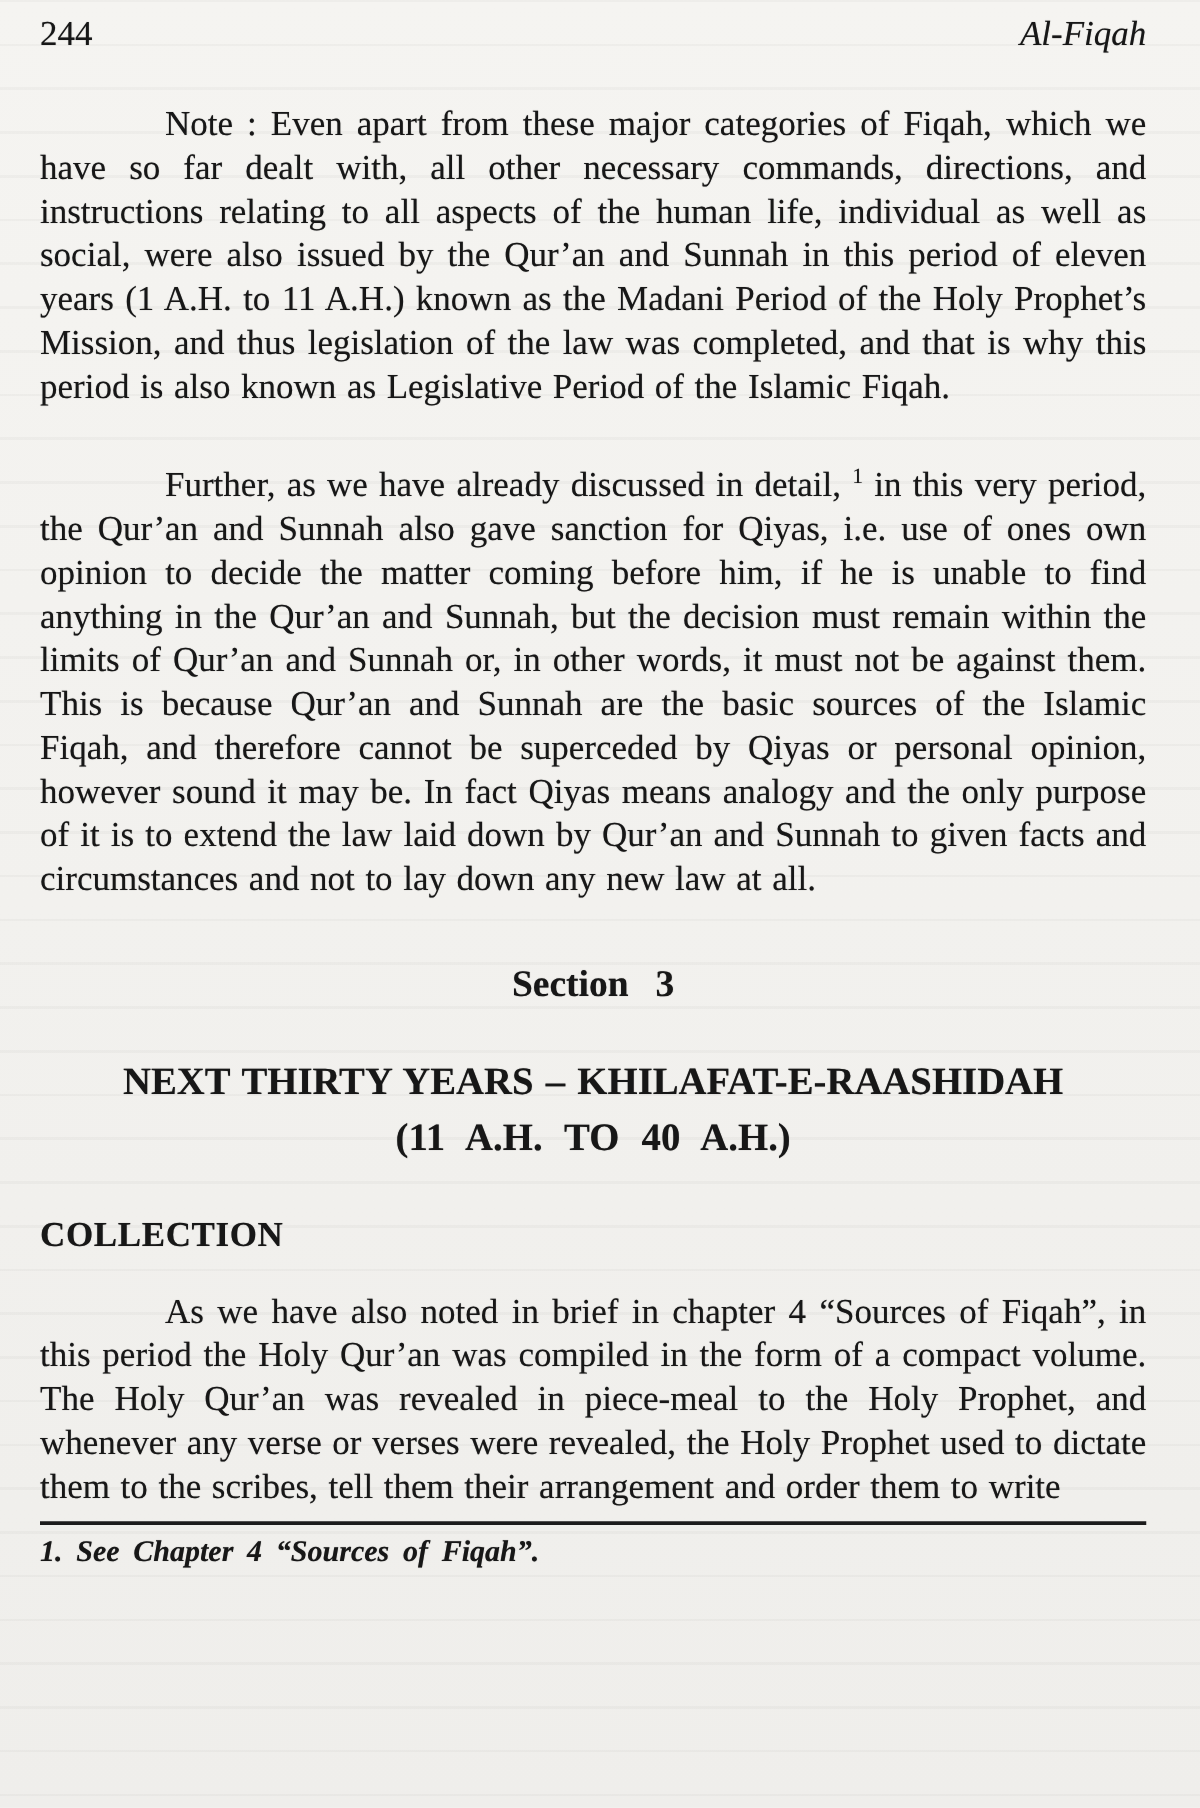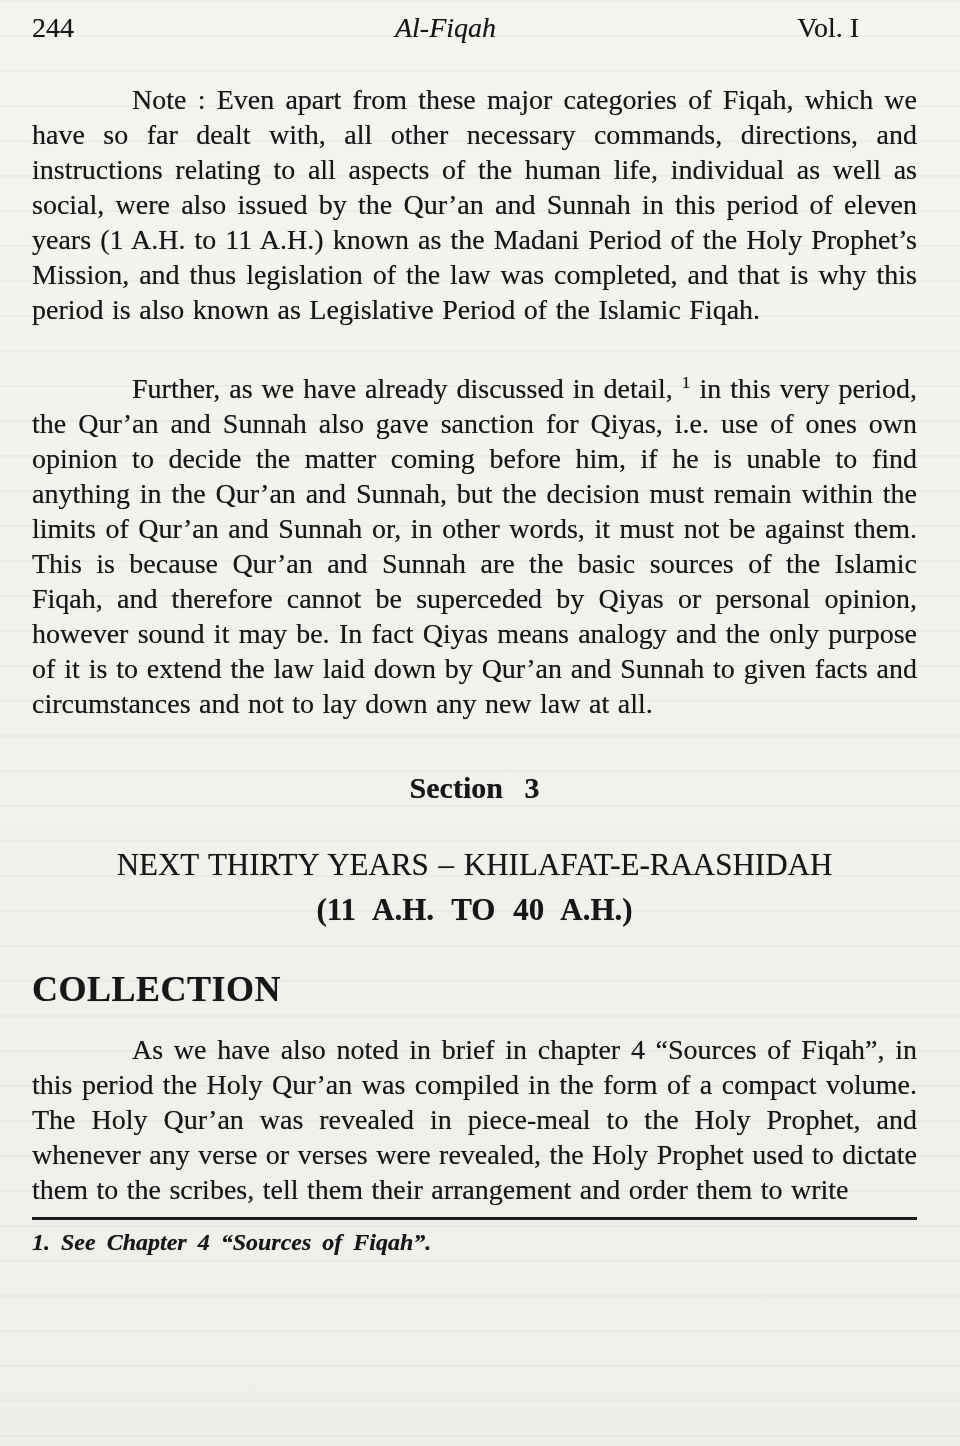--- a/index.html
+++ b/index.html
@@ -58,21 +58,21 @@
     margin-top: 48px;
     text-align: center;
     font-weight: bold;
     font-size: 30px;
     line-height: 38px;
     word-spacing: 14px;
   }
   .heading-line1 {
     margin-top: 38px;
     text-align: center;
-    font-weight: normal;
+    font-weight: bold;
     font-size: 31px;
     line-height: 40px;
     word-spacing: 2px;
   }
   .heading-line2 {
     margin-top: 5px;
     text-align: center;
     font-weight: bold;
     font-size: 31px;
     line-height: 40px;
@@ -80,21 +80,21 @@
   }
   .subtitle {
     margin-top: 30px;
     text-align: center;
     font-size: 28px;
     line-height: 35px;
   }
   .subheading {
     margin-top: 40px;
     font-weight: bold;
-    font-size: 36px;
+    font-size: 28px;
     line-height: 38px;
     letter-spacing: 0.5px;
   }
   .footnote-block {
     margin-top: 10px;
     border-top: 3px solid #1c1c1c;
     padding-top: 7px;
     font-style: italic;
   }
   .footnote {
@@ -105,21 +105,20 @@
   }
 </style>
 </head>
 <body>
 
 <div class="page">
 
   <div class="page-header">
     <span class="left">244</span>
     <span class="mid">Al-Fiqah</span>
-    <span class="right">Vol. I</span>
   </div>
 
   <p class="par p1">Note : Even apart from these major categories of Fiqah, which we have so far dealt with, all other necessary commands, directions, and instructions relating to all aspects of the human life, individual as well as social, were also issued by the Qur’an and Sunnah in this period of eleven years (1 A.H. to 11 A.H.) known as the Madani Period of the Holy Prophet’s Mission, and thus legislation of the law was completed, and that is why this period is also known as Legislative Period of the Islamic Fiqah.</p>
 
   <p class="par p2"><span>Further, as we have already discussed in detail,</span> <sup class="fnref">1</sup> <span>in this very period, the Qur’an and Sunnah also gave sanction for Qiyas, i.e. use of ones own opinion to decide the matter coming before him, if he is unable to find anything in the Qur’an and Sunnah, but the decision must remain within the limits of Qur’an and Sunnah or, in other words, it must not be against them. This is because Qur’an and Sunnah are the basic sources of the Islamic Fiqah, and therefore cannot be superceded by Qiyas or personal opinion, however sound it may be. In fact Qiyas means analogy and the only purpose of it is to extend the law laid down by Qur’an and Sunnah to given facts and circumstances and not to lay down any new law at all.</span></p>
 
   <div class="section-label">Section 3</div>
 
   <div class="heading-line1">NEXT THIRTY YEARS – KHILAFAT-E-RAASHIDAH</div>
   <div class="heading-line2">(11 A.H. TO 40 A.H.)</div>

